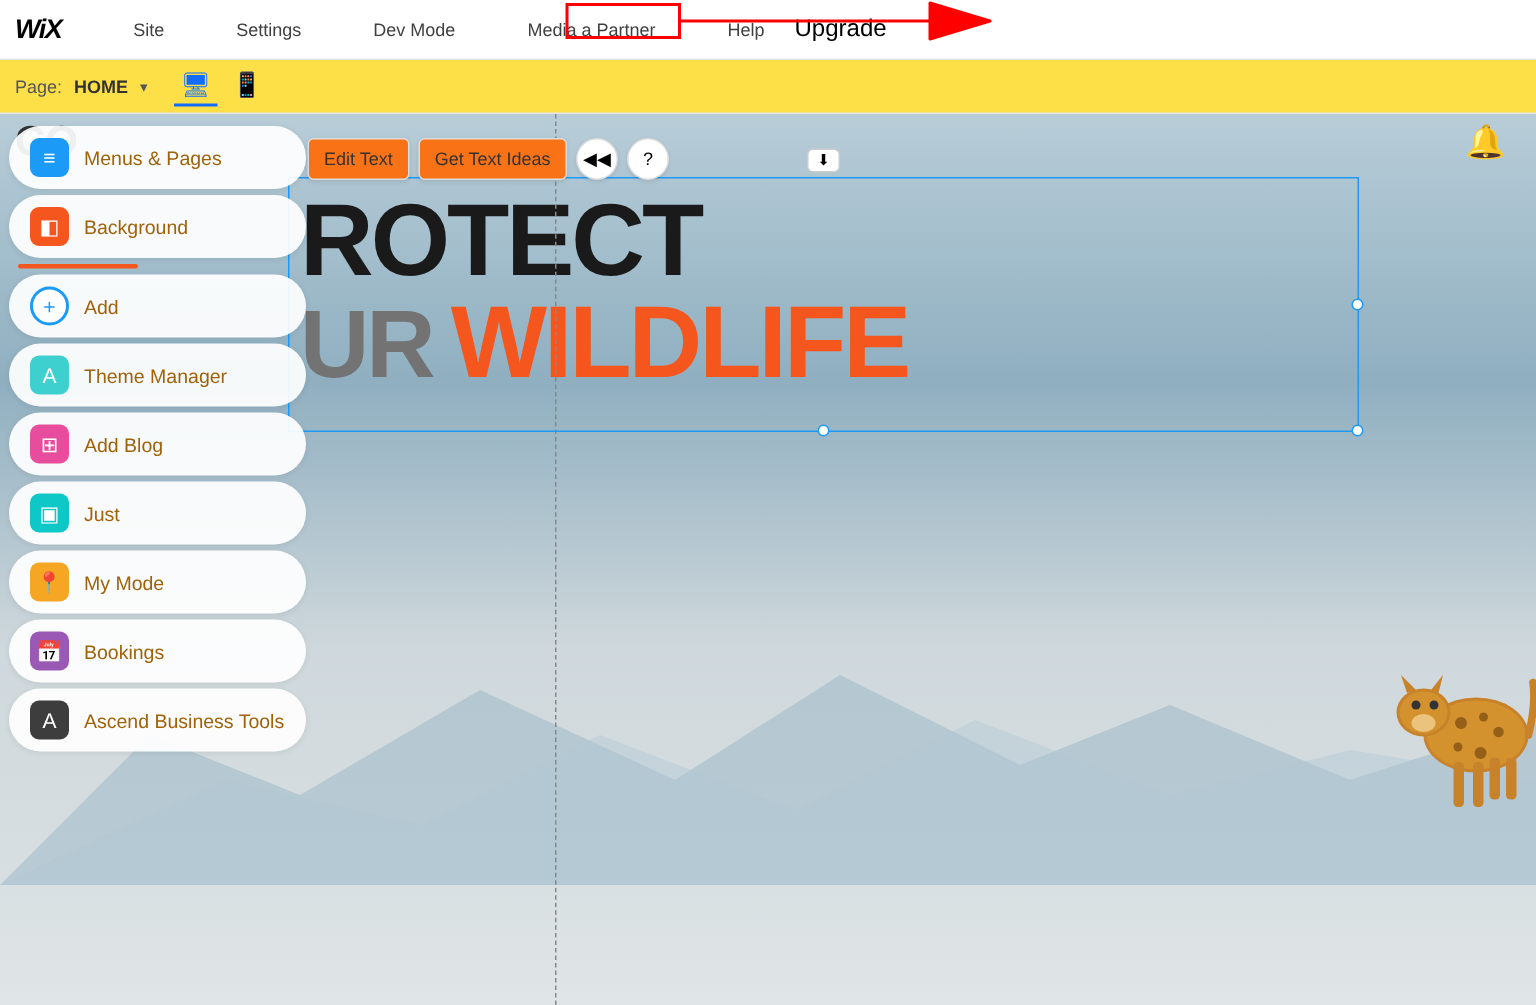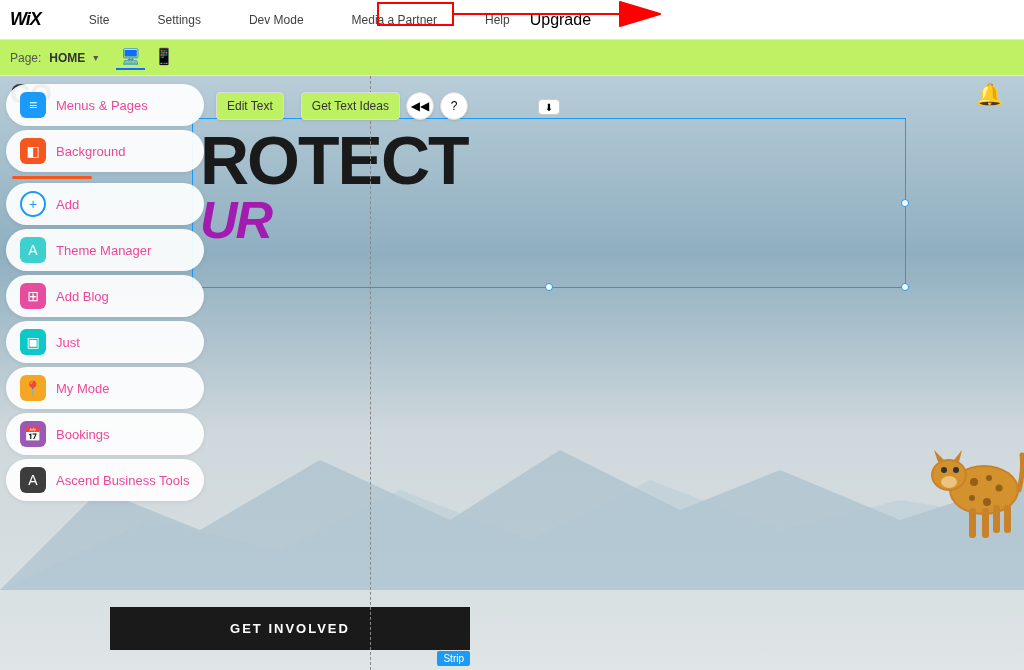--- a/index.html
+++ b/index.html
@@ -40,21 +40,21 @@
     .nav-spacer { flex: 1; }
 
     
     .page-bar {
       display: flex;
       align-items: center;
       height: 36px;
       padding: 0 10px;
       border-bottom: 1px solid #e5e5e5;
       gap: 8px;
-      background: #bef264;
+      background: #fde047;
       position: relative;
       z-index: 10;
     }
     .page-label {
       font-size: 12px;
       color: #555;
     }
     .page-name {
       font-size: 12px;
       font-weight: 600;
@@ -134,21 +134,21 @@
     }
     .icon-teal { background: #3ecfcf; color: #fff; }
     .icon-pink { background: #e84c9c; color: #fff; }
     .icon-cyan { background: #0ec8c8; color: #fff; }
     .icon-yellow { background: #f5a623; color: #fff; }
     .icon-purple { background: #9b59b6; color: #fff; }
     .icon-dark { background: #3d3d3d; color: #fff; }
 
     .item-label {
       font-size: 13px;
-      color: #ec4899;
+      color: #a16207;
       font-weight: 400;
     }
 
     
     .orange-bar {
       height: 3px;
       background: #f4561d;
       border-radius: 2px;
       margin: 0 6px;
       width: 80px;
@@ -212,26 +212,25 @@
       line-height: 1;
       letter-spacing: -2px;
     }
 
     .wildlife-line {
       display: flex;
       align-items: baseline;
       gap: 12px;
     }
     .our-text {
-      font-size: 52px;
+      font-size: 64px;
       font-weight: 900;
-      color: #a21caf;
+      color: #737373;
       line-height: 1;
       letter-spacing: -2px;
-      font-style: italic;
     }
     .wildlife-text {
       font-size: 68px;
       font-weight: 900;
       color: #f4561d;
       line-height: 1;
       letter-spacing: -2px;
     }
 
     
@@ -275,29 +274,28 @@
     
     .edit-toolbar {
       position: absolute;
       top: 16px;
       left: 205px;
       display: flex;
       gap: 6px;
       z-index: 15;
     }
     .toolbar-btn {
-      background: #bef264;
+      background: #f97316;
       border: 1px solid #ddd;
       border-radius: 4px;
       padding: 4px 10px;
       font-size: 12px;
       cursor: pointer;
       color: #333;
       box-shadow: 0 1px 3px rgba(0,0,0,0.1);
-      margin-left: 11px;
     }
 
     .toolbar-icon {
       width: 28px;
       height: 28px;
       background: #fff;
       border: 1px solid #ddd;
       border-radius: 50%;
       display: flex;
       align-items: center;
@@ -467,28 +465,25 @@
       <div class="handle-top-center">⬇</div>
       <div class="selection-handle handle-br"></div>
       <div class="selection-handle handle-bm"></div>
       <div class="selection-handle handle-rm"></div>
     </div>
 
     <div class="hero-text">
       <div class="protect-text">ROTECT</div>
       <div class="wildlife-line">
         <span class="our-text">UR</span>
+        <span class="wildlife-text">WILDLIFE</span>
       </div>
     </div>
 
 
-    <div class="get-involved-section">
-      <div class="get-involved-btn">GET INVOLVED</div>
-      <div class="strip-label">Strip</div>
-    </div>
 
     <div class="notification-bell">🔔</div>
   </div>
 
   <div class="sidebar">
 
     <div class="sidebar-item">
       <div class="item-icon icon-blue">≡</div>
       <span class="item-label">Menus &amp; Pages</span>
     </div>

